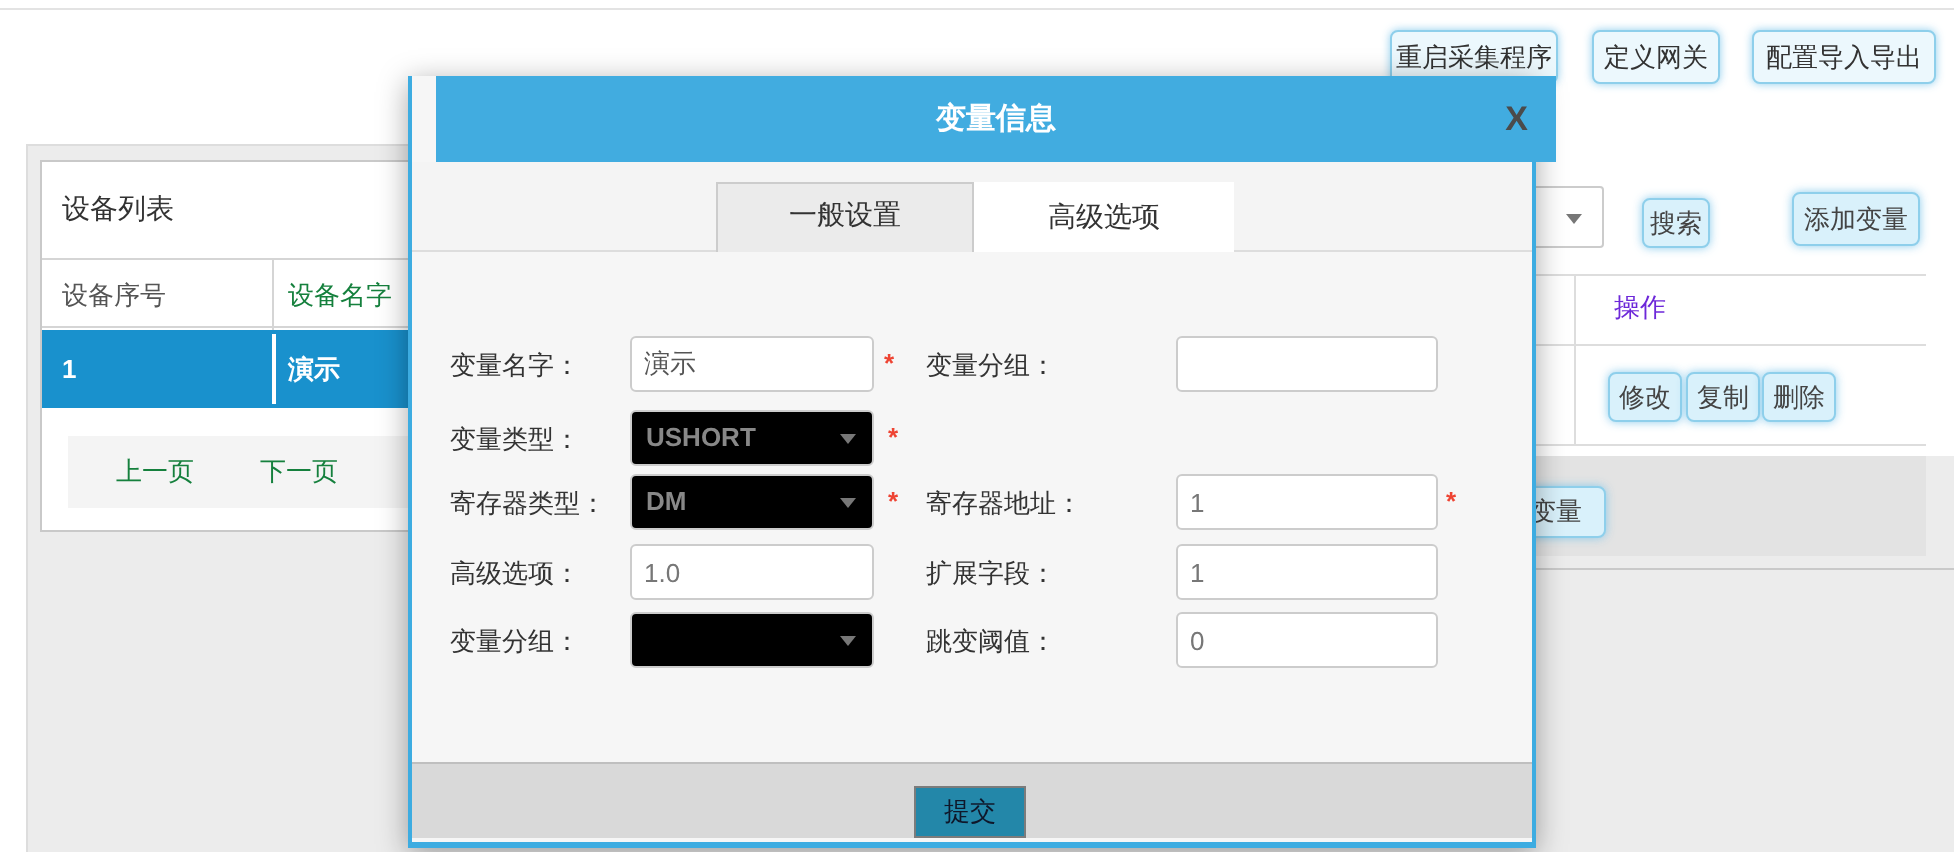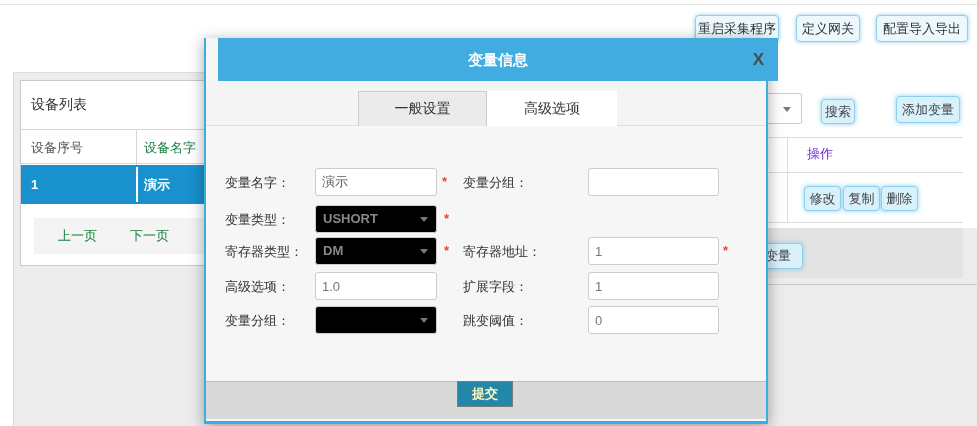--- a/index.html
+++ b/index.html
@@ -76,22 +76,22 @@
   .inp.wide { width:131px; }
   .inp.dark { color:#555; }
   .sel { position:absolute; width:122px; height:28px; border:1px solid #ccc; border-radius:3px;
     background:#000000; cursor:pointer;font-weight:bold; }
   .sel .txt { position:absolute; left:7px; top:0; height:26px; line-height:26px; font-size:13px; color:#888; }
   .sel .caret { right:8px; top:11px; }
   .req { position:absolute; color:#e43; font-size:13px; font-weight:bold; }
 
   .modal-footer { position:absolute; left:0; top:343px; width:100%; height:38px;
     background:#d9d9d9; border-top:1px solid #bfbfbf; }
-  .submit-btn { position:absolute; left:251px; top:343px; width:56px; height:26px;
-    background:#2387a9; color:#fef9c3; border:1px solid #7c7c7c; font-size:13px; font-weight:bold;
+  .submit-btn { position:absolute; left:251px; top:355px; width:56px; height:26px;
+    background:#2387a9; color:#0f172a; border:1px solid #7c7c7c; font-size:13px; font-weight:normal;
     cursor:pointer; font-family:inherit; }
 </style>
 </head>
 <body>
 
 <div class="screen">
 
   <div class="hline" style="left:0;top:4px;width:977px;background:#e3e3e3"></div>
 
   <button class="tb-btn" style="left:695px;width:84px">重启采集程序</button>

